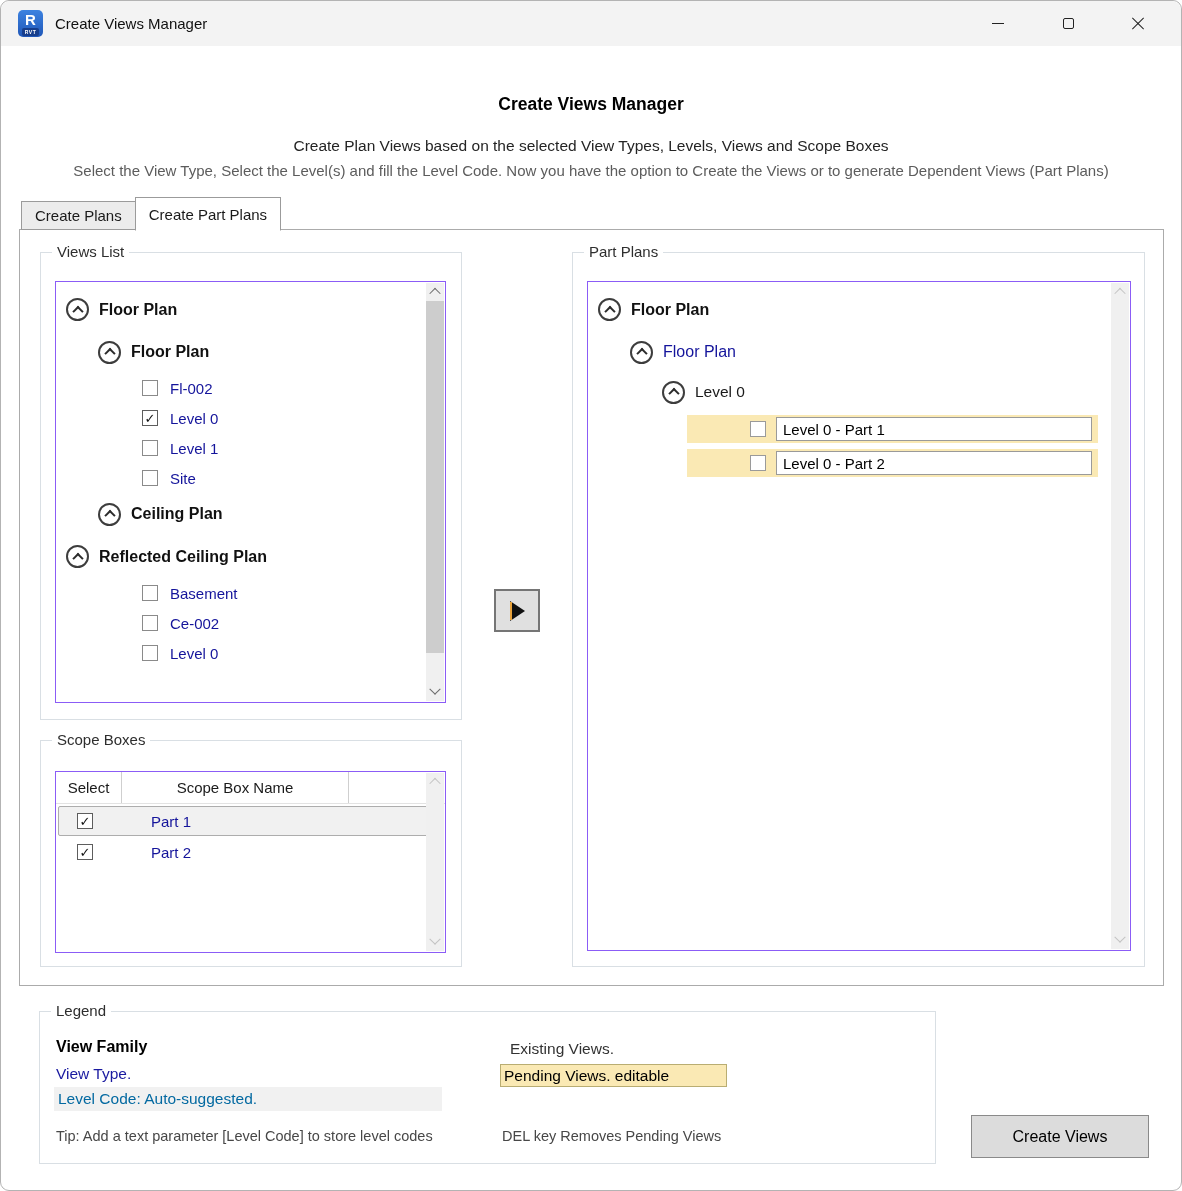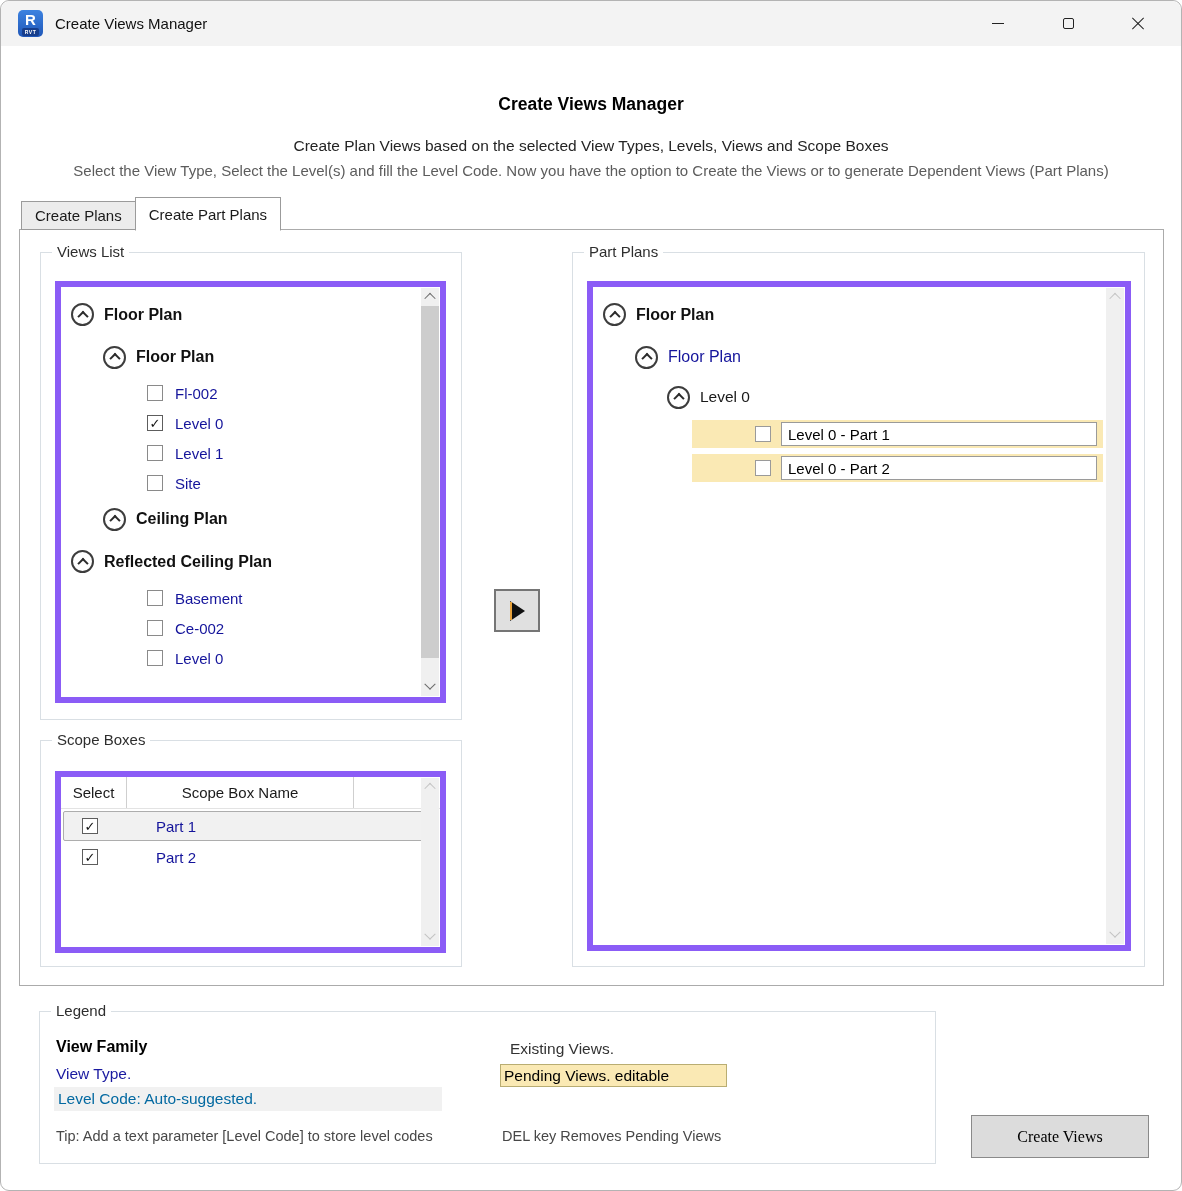--- a/index.html
+++ b/index.html
@@ -65,21 +65,21 @@
   .content-box {
     position:absolute; left:18px; top:228px; width:1145px; height:757px;
     border:1px solid #ababab; background:#fff; z-index:2;
   }
 
   .groupbox { position:absolute; border:1px solid #d9dfe4; border-radius:0; background:#fff; }
   .groupbox > .gb-label {
     position:absolute; top:-10px; left:11px; background:#fff; padding:0 5px;
     font-size:15px; color:#2e2e2e;
   }
-  .listbox { position:absolute; border:6px solid #8b5cf6; background:#fff; overflow:hidden; }
+  .listbox { position:absolute; border:1px solid #8b5cf6; background:#fff; overflow:hidden; }
 
   
   .sbar { position:absolute; top:1px; right:1px; bottom:1px; width:18px; background:#f0f0f0; }
   .sbar .arr { position:absolute; left:0; width:100%; height:18px; background:#f0f0f0; display:flex; align-items:center; justify-content:center; }
   .sbar .arr.up{ top:0; } .sbar .arr.down{ bottom:0; }
   .chev { width:8px; height:8px; border-left:1.6px solid #6b6b6b; border-top:1.6px solid #6b6b6b; display:block; }
   .chev.up{ transform:rotate(45deg) translate(1px,1px); } .chev.down{ transform:rotate(225deg) translate(2px,2px); }
   .sbar.faint .chev{ border-color:#c3c3c3; }
   .sbar .thumb { position:absolute; left:0; width:100%; background:#cdcdcd; }
 
@@ -144,21 +144,21 @@
   .lg-lc { position:absolute; left:14px; top:75px; width:388px; height:24px; background:#f1f1f1;
            font-size:15.5px; color:#0369a1; display:flex; align-items:center; padding-left:4px; }
   .lg-tip { position:absolute; left:16px; top:116px; font-size:14.5px; color:#474747; }
   .lg-ex  { position:absolute; left:462px; top:28px; font-size:15.5px; color:#333;margin-left:8px; }
   .lg-pend{ position:absolute; left:460px; top:52px; width:227px; height:23px; background:#fae9b4;
             border:1px solid #b9ad72; font-size:15.5px; color:#000; display:flex; align-items:center; padding-left:3px; }
   .lg-del { position:absolute; left:462px; top:116px; font-size:14.5px; color:#474747; }
 
   .create-btn {
     position:absolute; left:970px; top:1114px; width:178px; height:43px;
-    background:#dcdcdc; border:1px solid #8a8a8a; font-family:Liberation Serif, serif;
+    background:#dcdcdc; border:1px solid #8a8a8a; font-family:Liberation Sans, sans-serif;
     font-size:16px; color:#000; cursor:default;
   }
 </style>
 </head>
 <body>
 
 <div class="titlebar">
   <div class="app-icon">
     <span class="letter">R</span>
     <span class="sub">RVT</span>

